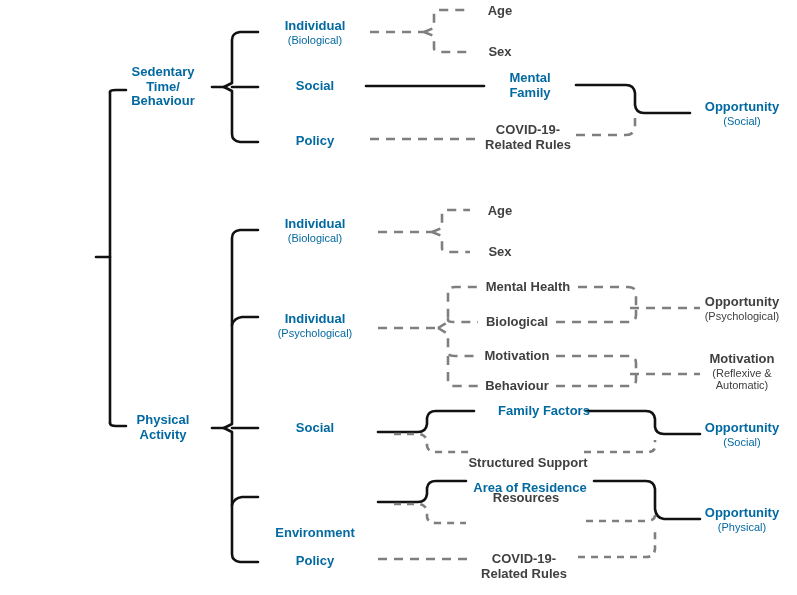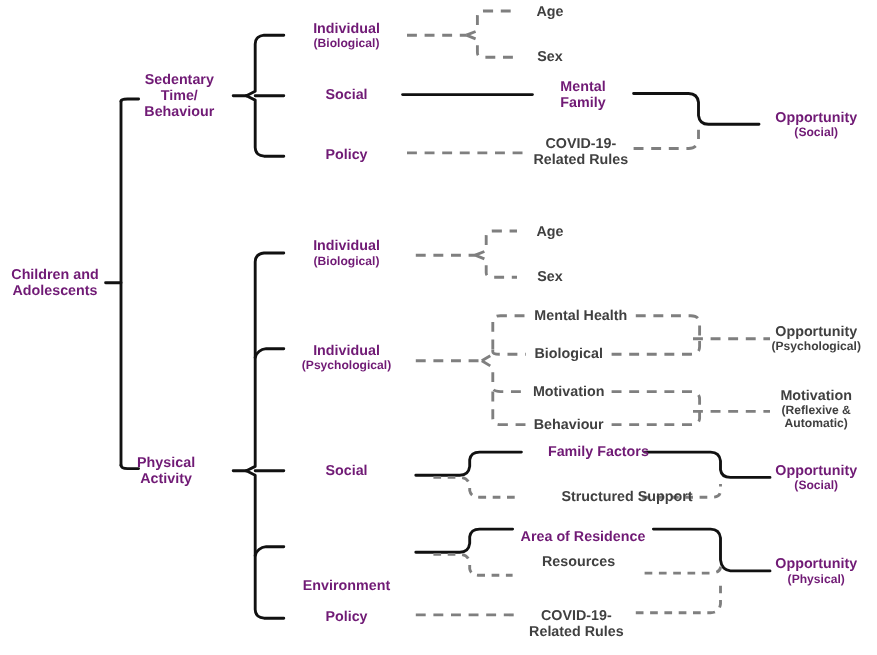--- a/index.html
+++ b/index.html
@@ -12,22 +12,22 @@
   #canvas{position:absolute;inset:0;width:797px;height:595px;}
   .lbl{
     position:absolute;
     text-align:center;
     line-height:1.12;
     font-weight:bold;
     white-space:nowrap;
     transform:translate(-50%,-50%);
     pointer-events:auto;
   }
-  .lbl .sub{display:block;font-size:11px;font-weight:bold;}
-  .dark{color:#701a75;}
+  .lbl .sub{display:block;font-size:11px;font-weight:normal;}
+  .dark{color:#0369a1;}
   .grey{color:#404040;}
   .s13{font-size:13px;}
   svg{position:absolute;left:0;top:0;overflow:visible;}
   .k{fill:none;stroke:#111111;stroke-width:2.6;stroke-linecap:round;stroke-linejoin:round;}
   .g{fill:none;stroke:#7f7f7f;stroke-width:2.6;stroke-linecap:butt;stroke-linejoin:round;stroke-dasharray:9 7;}
   .gs{fill:none;stroke:#7f7f7f;stroke-width:2.6;stroke-linecap:butt;stroke-linejoin:round;stroke-dasharray:7 6;}
 </style>
 </head>
 <body>
 
@@ -92,31 +92,27 @@
     <path class="gs" d="M394,504 L418,504 Q426,504 427,512 L427,517 Q428,523 436,523 L466,523"></path>
 
     <path class="k" d="M594,481 L646,481 Q654,481 655,489 L655,509 Q656,518 664,519 L700,519"></path>
     <path class="gs" d="M586,521 L646,521 Q654,521 655,516 L655,510"></path>
 
     <path class="g" d="M378,559 L470,559"></path>
     <path class="gs" d="M578,557 L646,557 Q654,557 655,549 L655,530"></path>
 
   </svg>
 
-  <div class="lbl dark s13" style="left:50px;top:257px;">
-    <span>Children and</span><br>
-    <span>Adolescents</span>
-  </div>
 
   <div class="lbl dark s13" style="left:163px;top:87px;">
     <span>Sedentary</span><br>
     <span>Time/</span><br>
     <span>Behaviour</span>
   </div>
-  <div class="lbl dark s13" style="left:151px;top:428px;">
+  <div class="lbl dark s13" style="left:163px;top:428px;">
     <span>Physical</span><br>
     <span>Activity</span>
   </div>
 
   <div class="lbl dark s13" style="left:315px;top:32px;">
     <span>Individual</span>
     <span class="sub">(Biological)</span>
   </div>
   <div class="lbl dark s13" style="left:315px;top:86px;">
     <span>Social</span>
@@ -172,27 +168,27 @@
   </div>
   <div class="lbl grey s13" style="left:517px;top:356px;">
     <span>Motivation</span>
   </div>
   <div class="lbl grey s13" style="left:517px;top:386px;">
     <span>Behaviour</span>
   </div>
   <div class="lbl dark s13" style="left:530px;top:411px;margin-left:14px;">
     <span>Family Factors</span>
   </div>
-  <div class="lbl grey s13" style="left:528px;top:452px;margin-left:42px;">
+  <div class="lbl grey s13" style="left:528px;top:463px;">
     <span>Structured Support</span>
   </div>
   <div class="lbl dark s13" style="left:530px;top:488px;text-align:right;">
     <span>Area of Residence</span>
   </div>
-  <div class="lbl grey s13" style="left:526px;top:511px;text-align:center;">
+  <div class="lbl grey s13" style="left:526px;top:498px;text-align:center;">
     <span>Resources</span>
   </div>
   <div class="lbl grey s13" style="left:524px;top:567px;">
     <span>COVID-19-</span><br>
     <span>Related Rules</span>
   </div>
 
   <div class="lbl dark s13" style="left:742px;top:113px;">
     <span>Opportunity</span>
     <span class="sub">(Social)</span>

